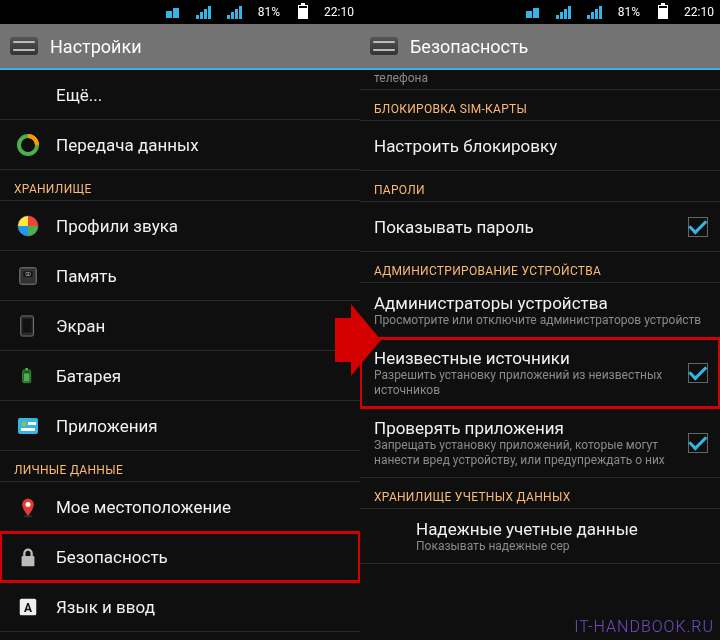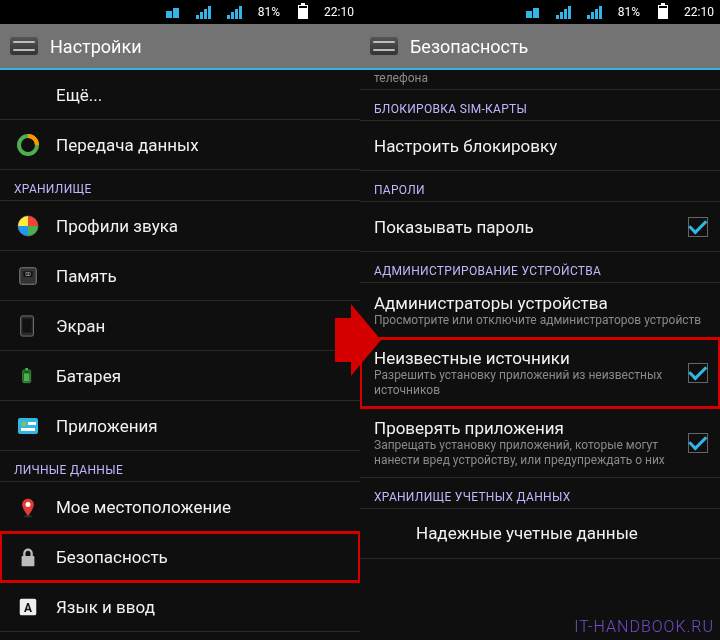--- a/index.html
+++ b/index.html
@@ -87,21 +87,21 @@
     position:absolute; right:12px; top:50%; transform:translateY(-50%);
     width:20px; height:20px; border:1px solid #666;
     display:flex;align-items:center;justify-content:center;
   }
   .row .check.on::after{
     content:""; width:14px; height:7px; border-left:3px solid #33b5e5; border-bottom:3px solid #33b5e5;
     transform: rotate(-45deg) translate(1px,-2px);
   }
   .cat {
     padding: 12px 14px 4px 14px;
-    font-size: 12px; color: #c4b5fd;
+    font-size: 12px; color: #fdba74;
     letter-spacing: 0.3px;
     border-bottom: 1px solid #2a2a2a;
   }
   
   .hl { outline: 3px solid #d40000; outline-offset:-2px; }
   
   .arrow {
     position:absolute; left:345px; top:318px; z-index:5;
     width:0;height:0;
   }
@@ -331,18 +331,19 @@
     <div class="row iconless with-check" style="padding-left:14px">
       <span class="primary">Проверять приложения</span>
       <span class="secondary">Запрещать установку приложений, которые могут нанести вред устройству, или предупреждать о них</span>
       <span class="check on"></span>
     </div>
 
     <div class="cat">ХРАНИЛИЩЕ УЧЕТНЫХ ДАННЫХ</div>
 
     <div class="row iconless" style="">
       <span class="primary">Надежные учетные данные</span>
+      <span class="secondary">Показывать надежные сер</span>
     </div>
 
   </div>
 </div>
 
 <div class="wm">IT-HANDBOOK.RU</div>
 
 </body></html>

